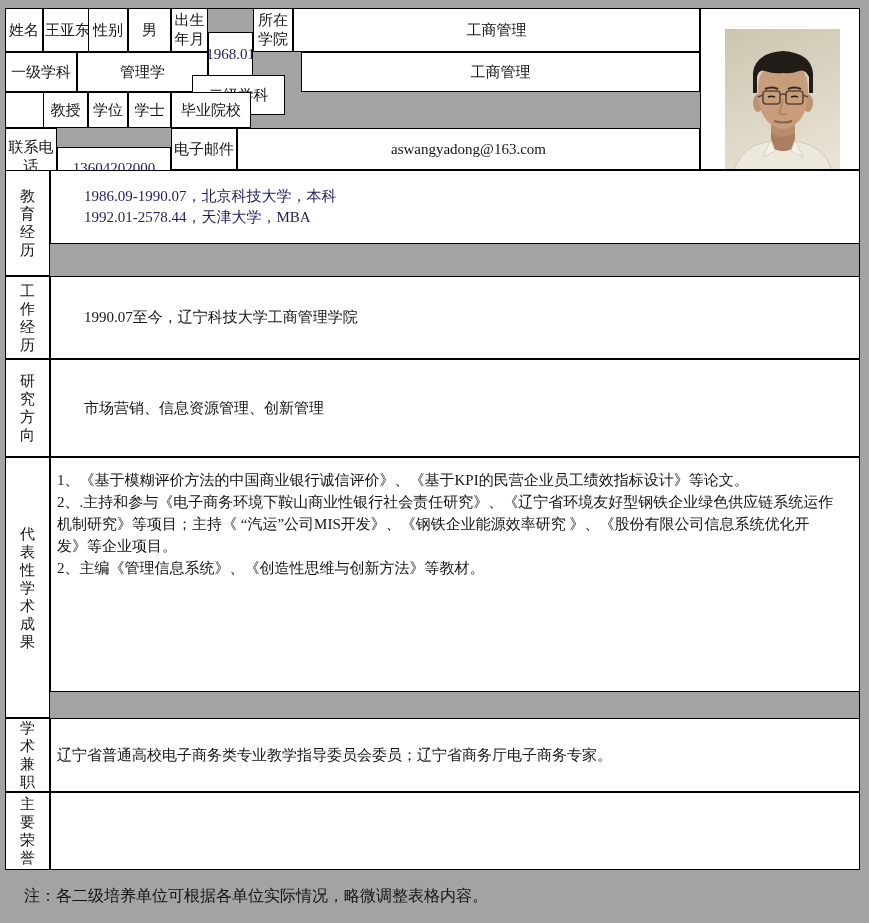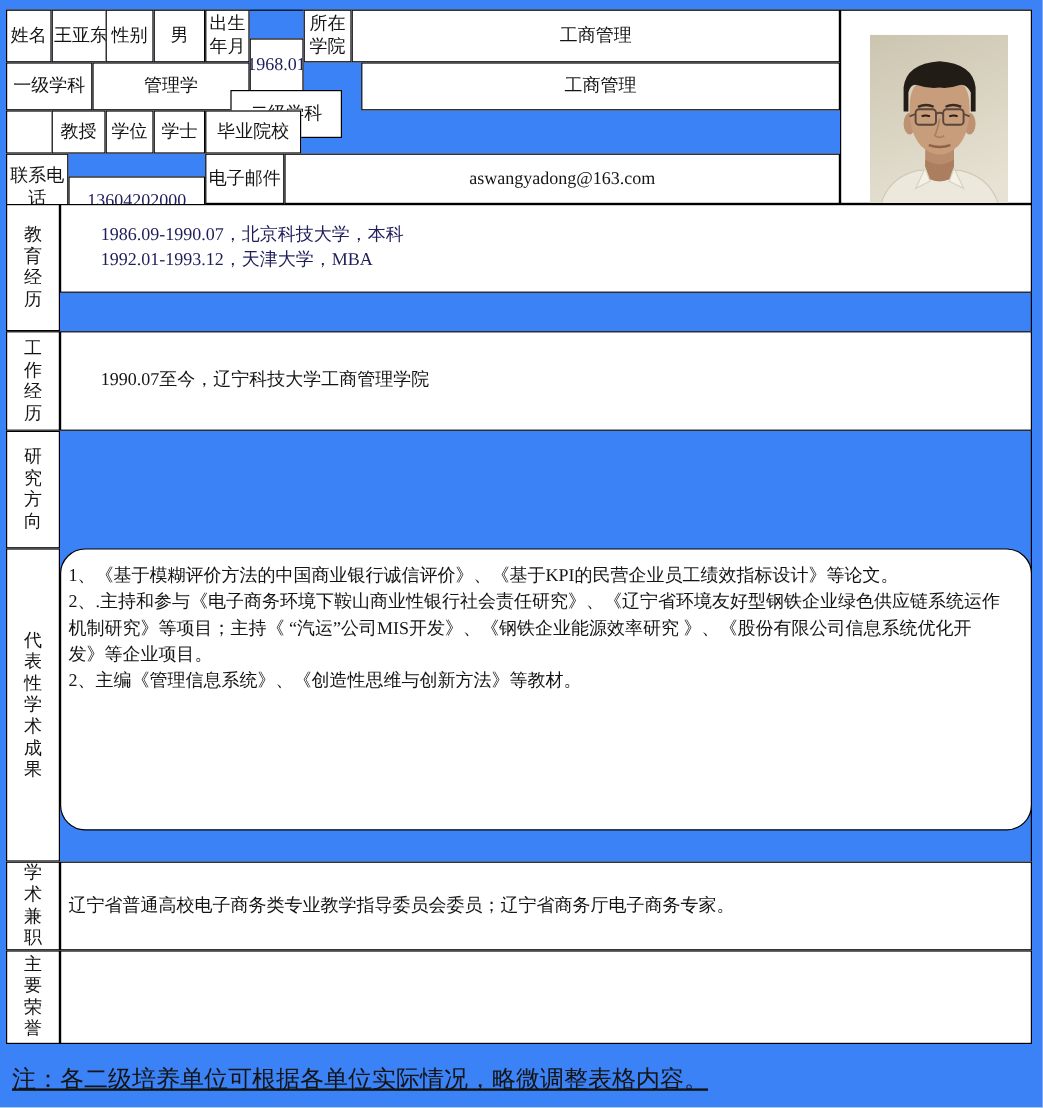--- a/index.html
+++ b/index.html
@@ -4,21 +4,21 @@
 <style>
   * { margin: 0; padding: 0; box-sizing: border-box; }
   html, body { background: #ffffff; }
   body {
     width: 869px; height: 923px;
     font-family: "Liberation Serif", "DejaVu Serif", serif;
     color: #141414;
     position: relative;
     overflow: hidden;
   }
-  .page { position: relative; width: 869px; height: 923px; background: #3b82f6; }
+  .page { position: relative; width: 869px; height: 923px; background: #a3a3a3; }
   .frame {
     position: absolute; left: 5px; top: 8px; width: 855px; height: 862px;
     border: 1px solid #000;
   }
   .cell {
     position: absolute;
     border: 1px solid #000;
     display: flex; align-items: center; justify-content: center;
     font-size: 15px; line-height: 19px;
     text-align: center;
@@ -38,22 +38,22 @@
     text-align: left; line-height: 22px; white-space: normal;
     font-size: 15px;
   }
   .ach p { margin: 0; }
   .pt-pad { padding-left: 6px; padding-right: 14px; text-align: left; }
   .photo-cell { padding: 0; }
   .photo {
     position: absolute; left: 24px; top: 1px; width: 115px; height: 157px;
   }
   .note {
-    position: absolute; left: 10px; top: 886px;
-    font-size: 20px; color: #141414; text-decoration: underline;
+    position: absolute; left: 24px; top: 886px;
+    font-size: 16px; color: #141414;
   }
 </style>
 </head>
 <body>
 
 <div class="page">
   <div class="frame"></div>
 
   <div class="cell" style="left:5px;top:8px;width:38px;height:44px;">姓名</div>
   <div class="cell" style="left:43px;top:8px;width:49px;height:44px;">王亚东</div>
@@ -128,43 +128,44 @@
   <div class="cell" style="left:171px;top:128px;width:66px;height:42px;">电子邮件</div>
   <div class="cell" style="left:237px;top:128px;width:463px;height:42px;">aswangyadong@163.com</div>
 
   <div class="cell vlabel" style="left:5px;top:170px;width:45px;height:106px;">教
 育
 经
 历</div>
   <div class="cell left content-pad" style="left:50px;top:170px;width:810px;height:74px;">
     <div class="edu-lines">
       <span class="navy">1986.09-1990.07，北京科技大学，本科</span>
-      <span class="navy">1992.01-1993.12，天津大学，MBA</span>
+      <span class="navy">1992.01-2578.44，天津大学，MBA</span>
     </div>
   </div>
 
   <div class="cell vlabel" style="left:5px;top:276px;width:45px;height:83px;">工
 作
 经
 历</div>
   <div class="cell left content-pad" style="left:50px;top:276px;width:810px;height:83px;">1990.07至今，辽宁科技大学工商管理学院</div>
 
   <div class="cell vlabel" style="left:5px;top:359px;width:45px;height:98px;">研
 究
 方
 向</div>
+  <div class="cell left content-pad" style="left:50px;top:359px;width:810px;height:98px;">市场营销、信息资源管理、创新管理</div>
 
   <div class="cell vlabel" style="left:5px;top:457px;width:45px;height:261px;">代
 表
 性
 学
 术
 成
 果</div>
-  <div class="cell ach" style="left:50px;top:457px;width:810px;height:235px;border-radius:21px;">
+  <div class="cell ach" style="left:50px;top:457px;width:810px;height:235px;">
     <p>1、《基于模糊评价方法的中国商业银行诚信评价》、《基于KPI的民营企业员工绩效指标设计》等论文。</p>
     <p>2、.主持和参与《电子商务环境下鞍山商业性银行社会责任研究》、《辽宁省环境友好型钢铁企业绿色供应链系统运作机制研究》等项目；主持《 “汽运”公司MIS开发》、《钢铁企业能源效率研究 》、《股份有限公司信息系统优化开发》等企业项目。</p>
     <p>2、主编《管理信息系统》、《创造性思维与创新方法》等教材。</p>
   </div>
 
   <div class="cell vlabel" style="left:5px;top:718px;width:45px;height:74px;">学
 术
 兼
 职</div>
   <div class="cell left pt-pad" style="left:50px;top:718px;width:810px;height:74px;">辽宁省普通高校电子商务类专业教学指导委员会委员；辽宁省商务厅电子商务专家。</div>

